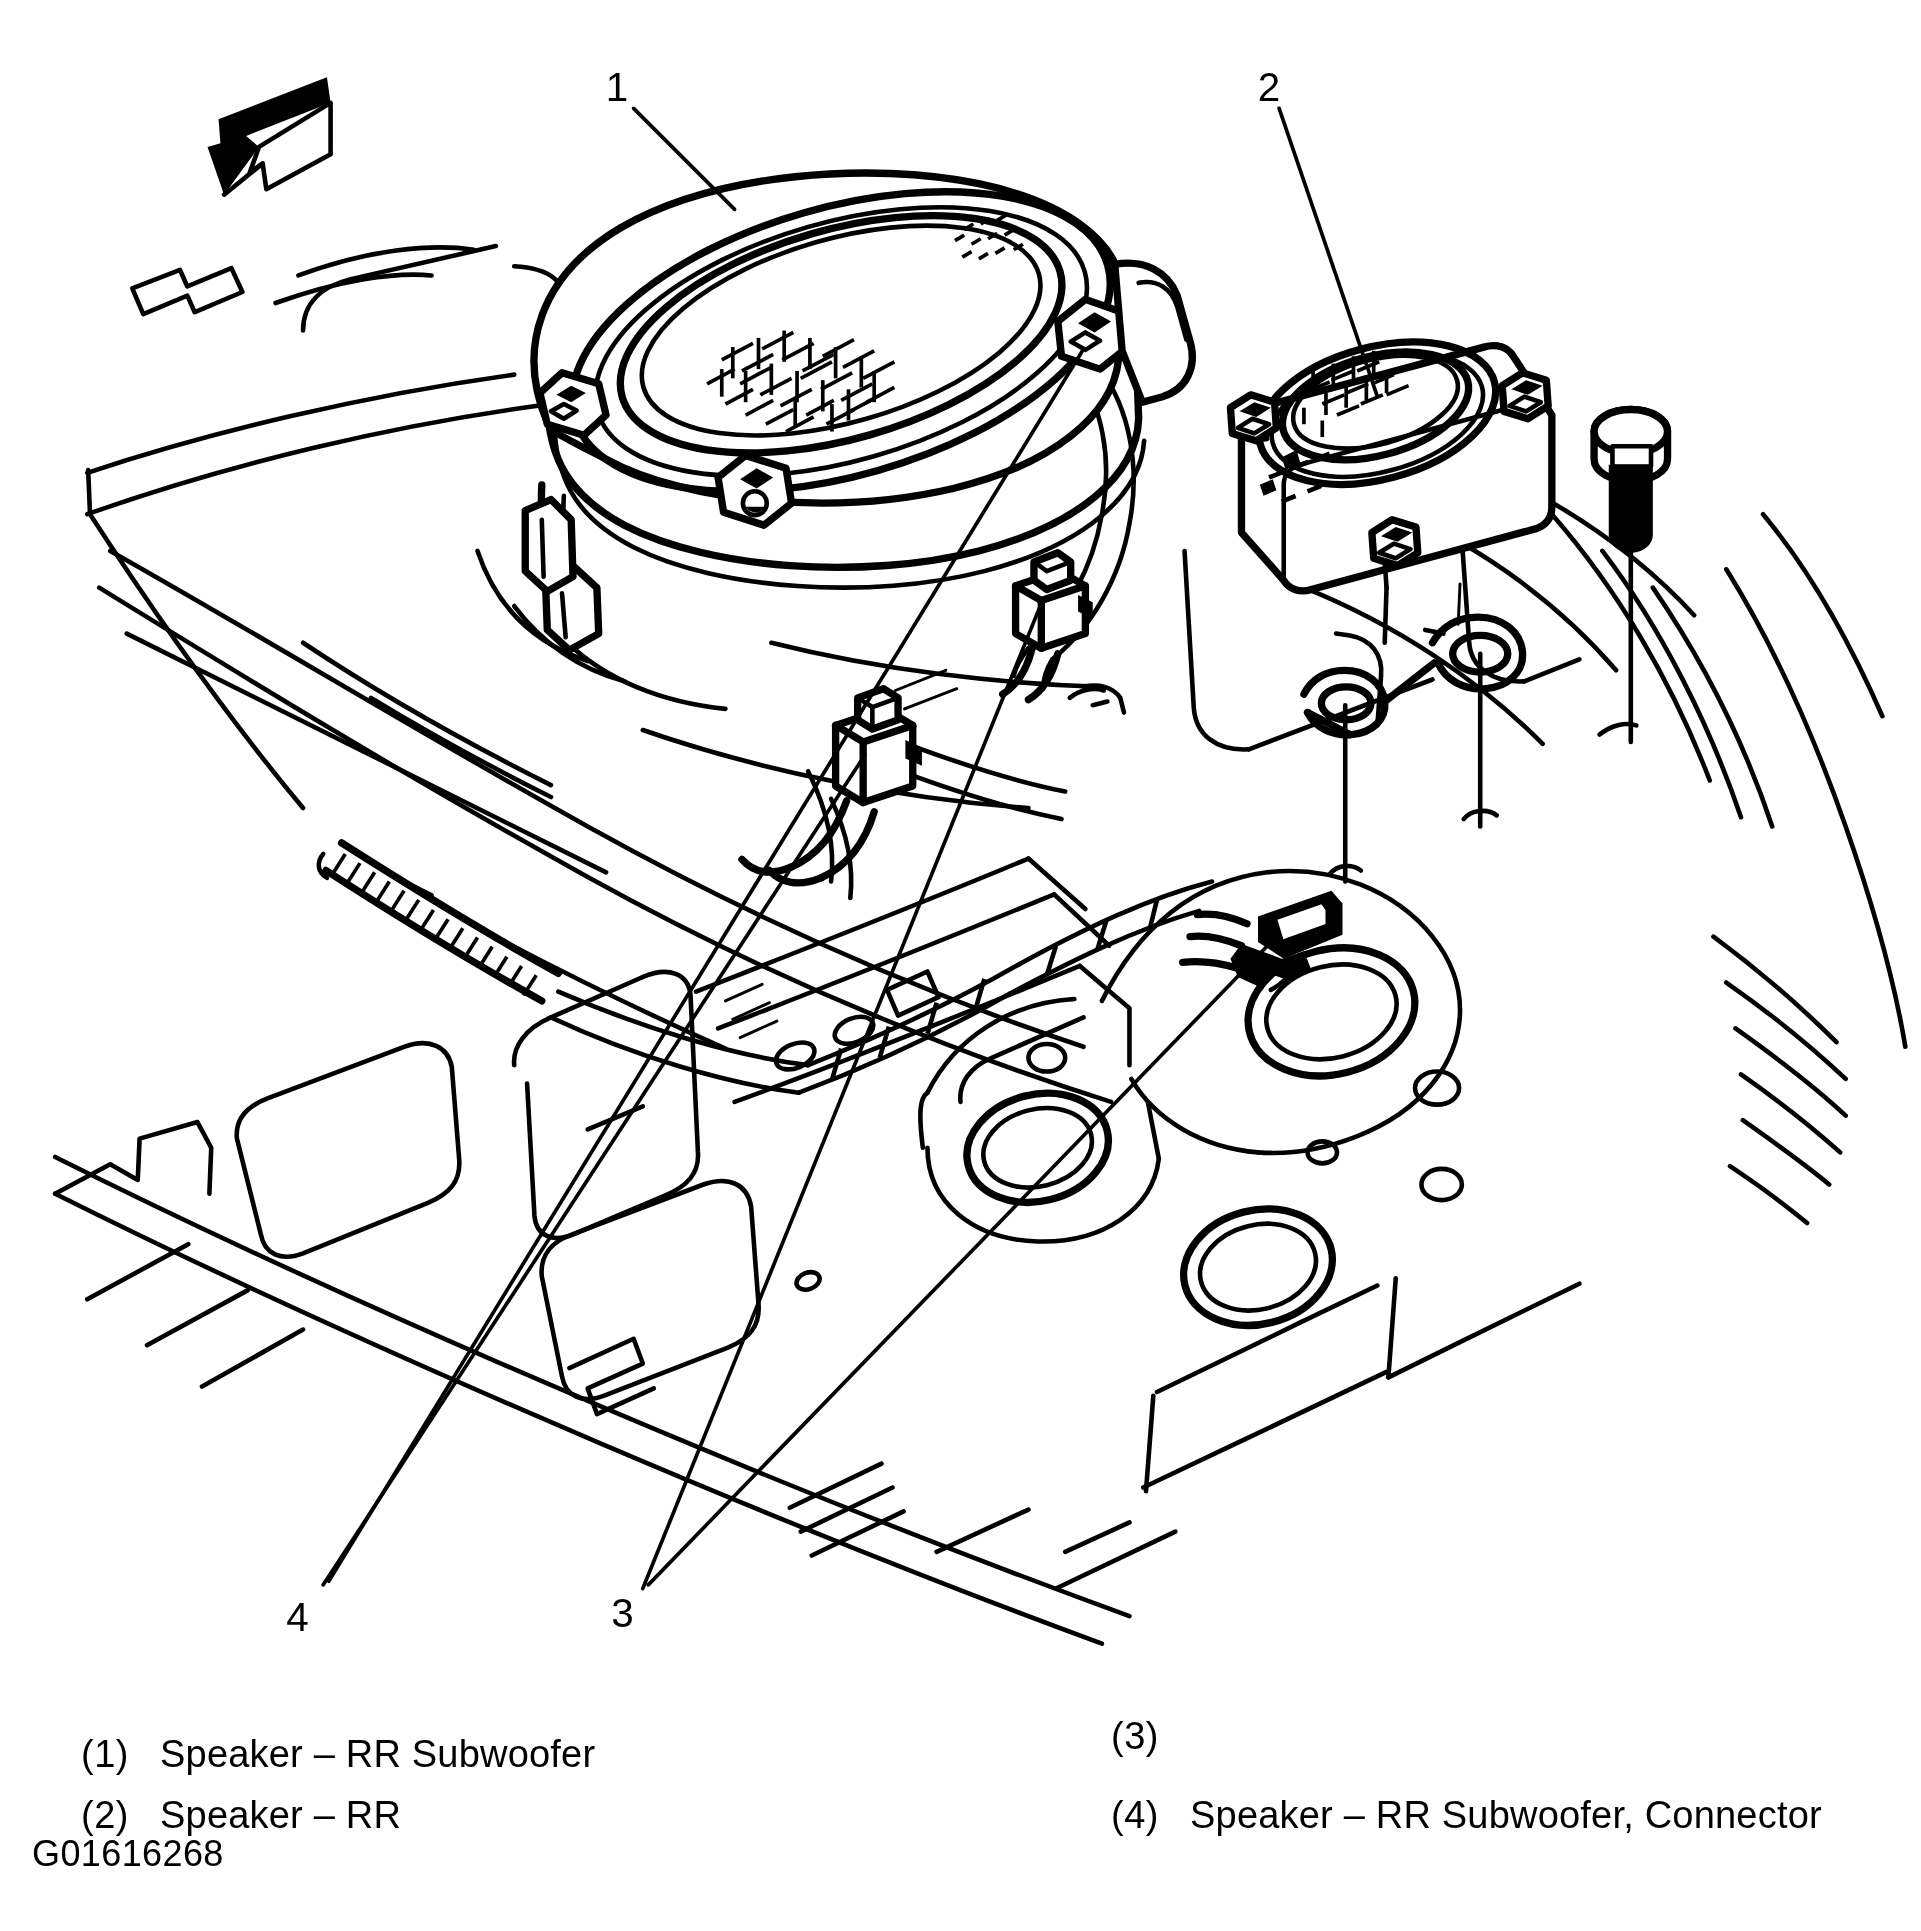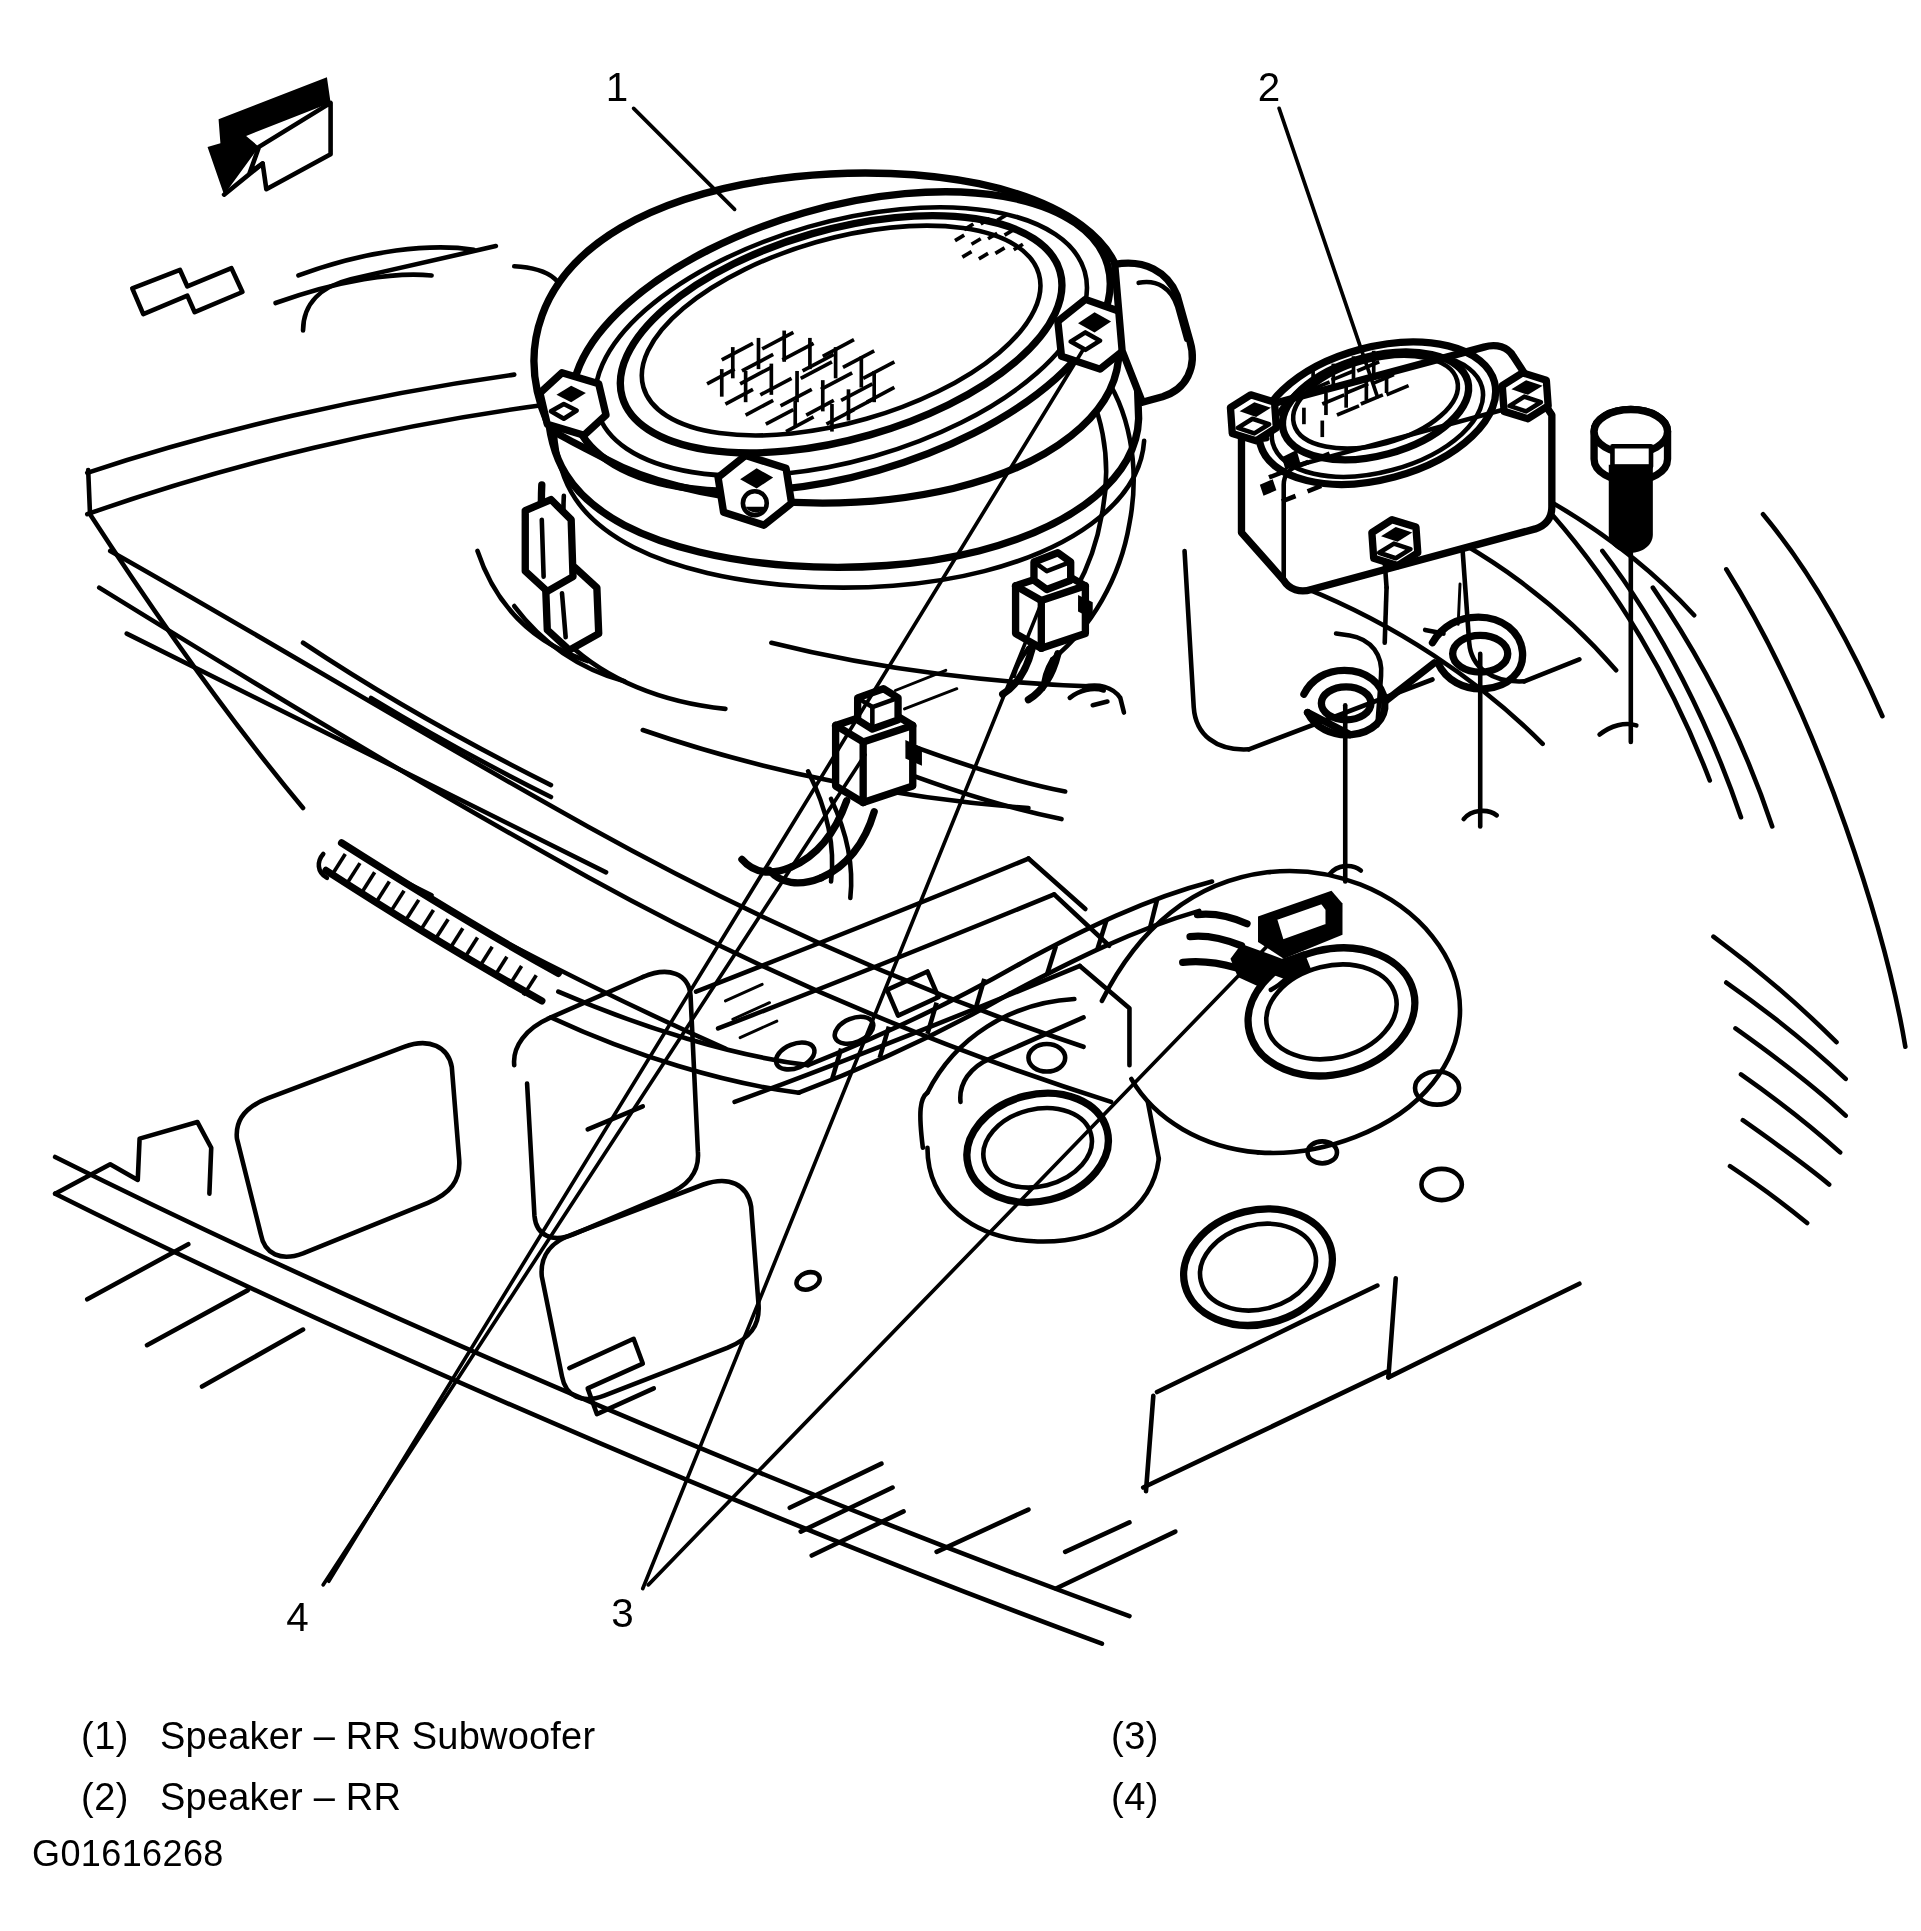--- a/index.html
+++ b/index.html
@@ -55,20 +55,21 @@
   }
   .legend-num {
     width: 79px;
     flex: 0 0 79px;
     font-size: 38px;
     letter-spacing: 0.5px;
   }
   .legend-text {
     font-size: 38px;
     letter-spacing: 0.2px;
+    margin-top: 18px;
   }
 
   #figure-id {
     position: absolute;
     left: 32px;
     top: 1833px;
     font-size: 36px;
     letter-spacing: 0.4px;
   }
 
@@ -561,20 +562,21 @@
         <span class="legend-text">Speaker – RR</span>
       </div>
     </div>
 
     <div class="legend-col" id="legend-col-right">
       <div class="legend-row">
         <span class="legend-num">(3)</span>
       </div>
       <div class="legend-row">
         <span class="legend-num">(4)</span>
+        <span class="legend-text">Speaker – RR Subwoofer, Connector</span>
       </div>
     </div>
   </div>
 
   <div id="figure-id">G01616268</div>
 
 </div>
 
 
 </body></html>

